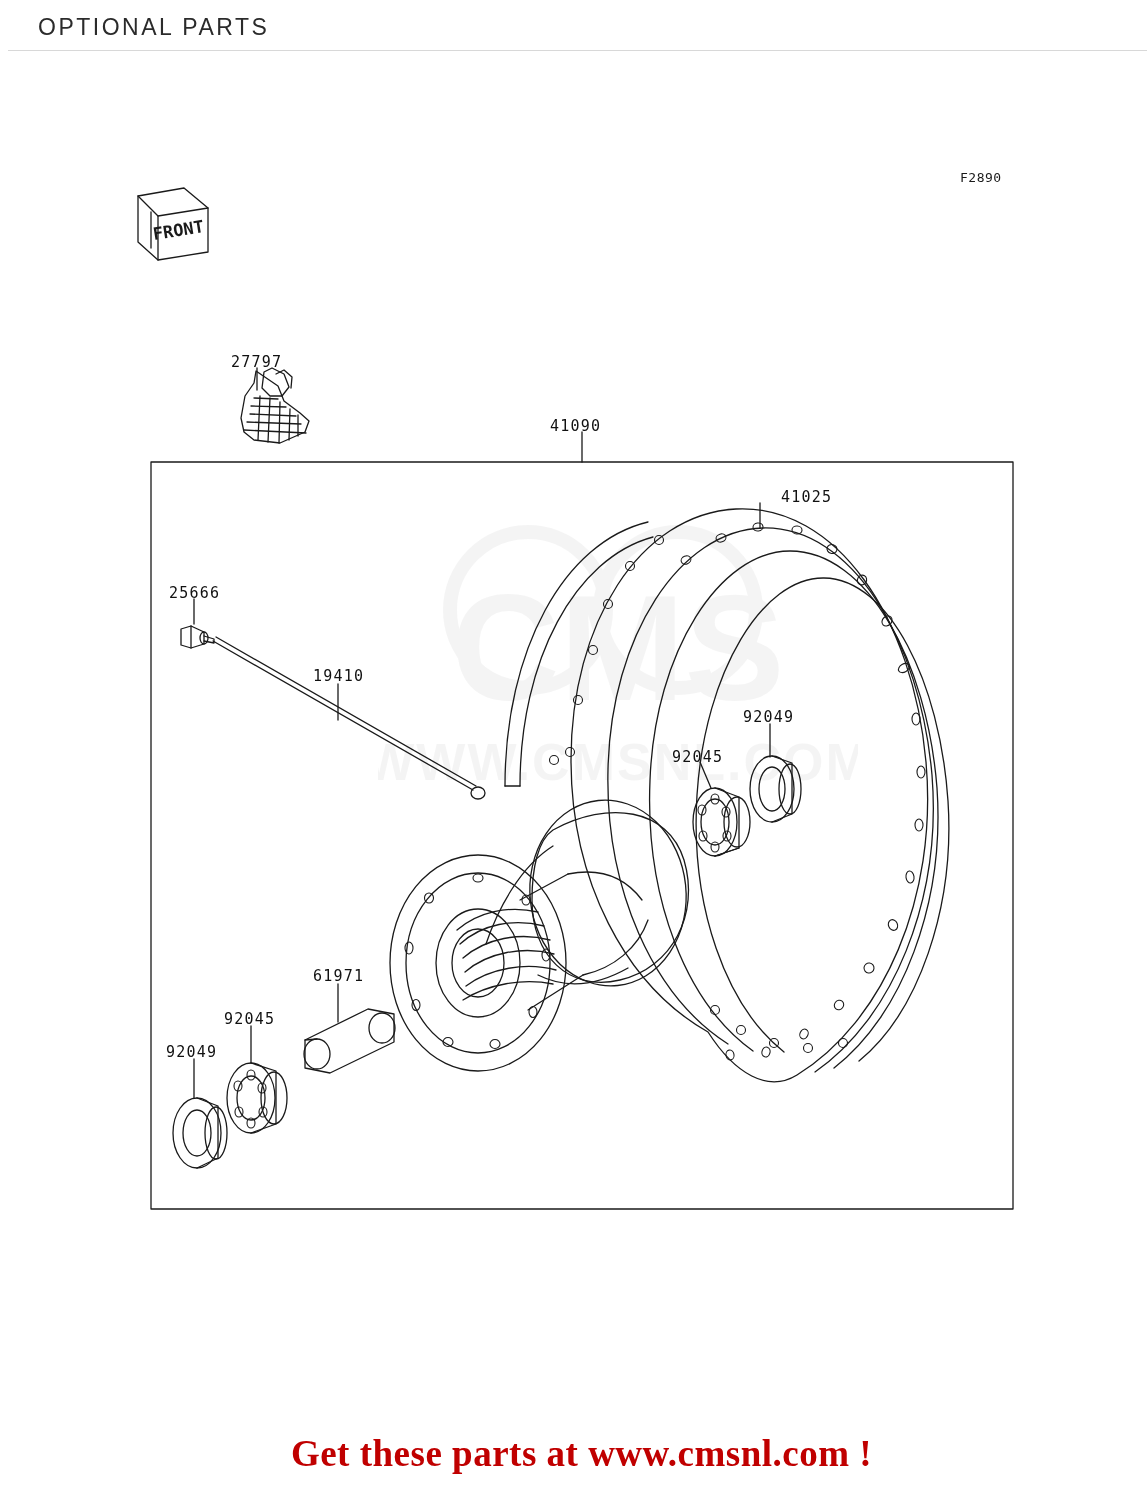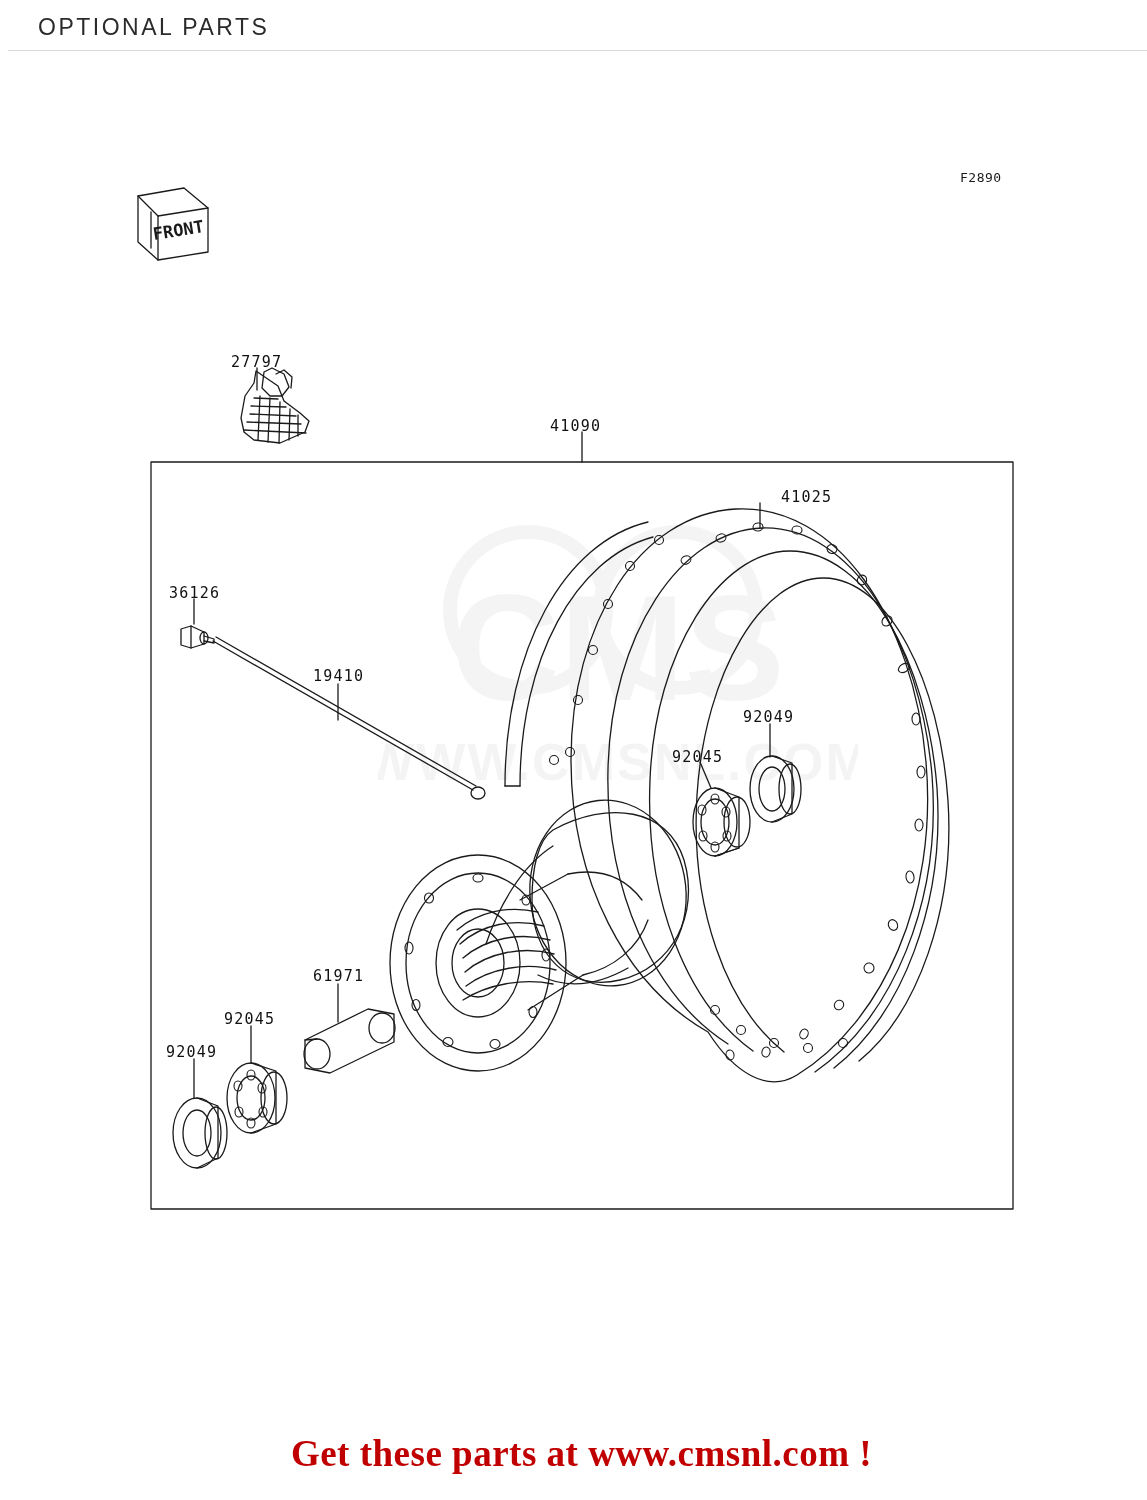--- a/index.html
+++ b/index.html
@@ -296,21 +296,21 @@
         <ellipse cx="208" cy="1133" rx="11" ry="26"></ellipse>
       </g>
       <path d="M186,1059 L186,1098"></path>
 
     </g>
   </svg>
 
   <div class="label" style="left:223px; top:353px;">27797</div>
   <div class="label" style="left:542px; top:417px;">41090</div>
   <div class="label" style="left:725px; top:488px;margin-left:48px;">41025</div>
-  <div class="label" style="left:161px; top:584px;">36126</div>
+  <div class="label" style="left:161px; top:584px;">25666</div>
   <div class="label" style="left:305px; top:667px;">19410</div>
   <div class="label" style="left:735px; top:708px;">92049</div>
   <div class="label" style="left:664px; top:748px;">92045</div>
   <div class="label" style="left:305px; top:967px;">61971</div>
   <div class="label" style="left:216px; top:1010px;">92045</div>
   <div class="label" style="left:158px; top:1043px;">92049</div>
 
   <div class="footer">Get these parts at www.cmsnl.com !</div>
 
 </div>

